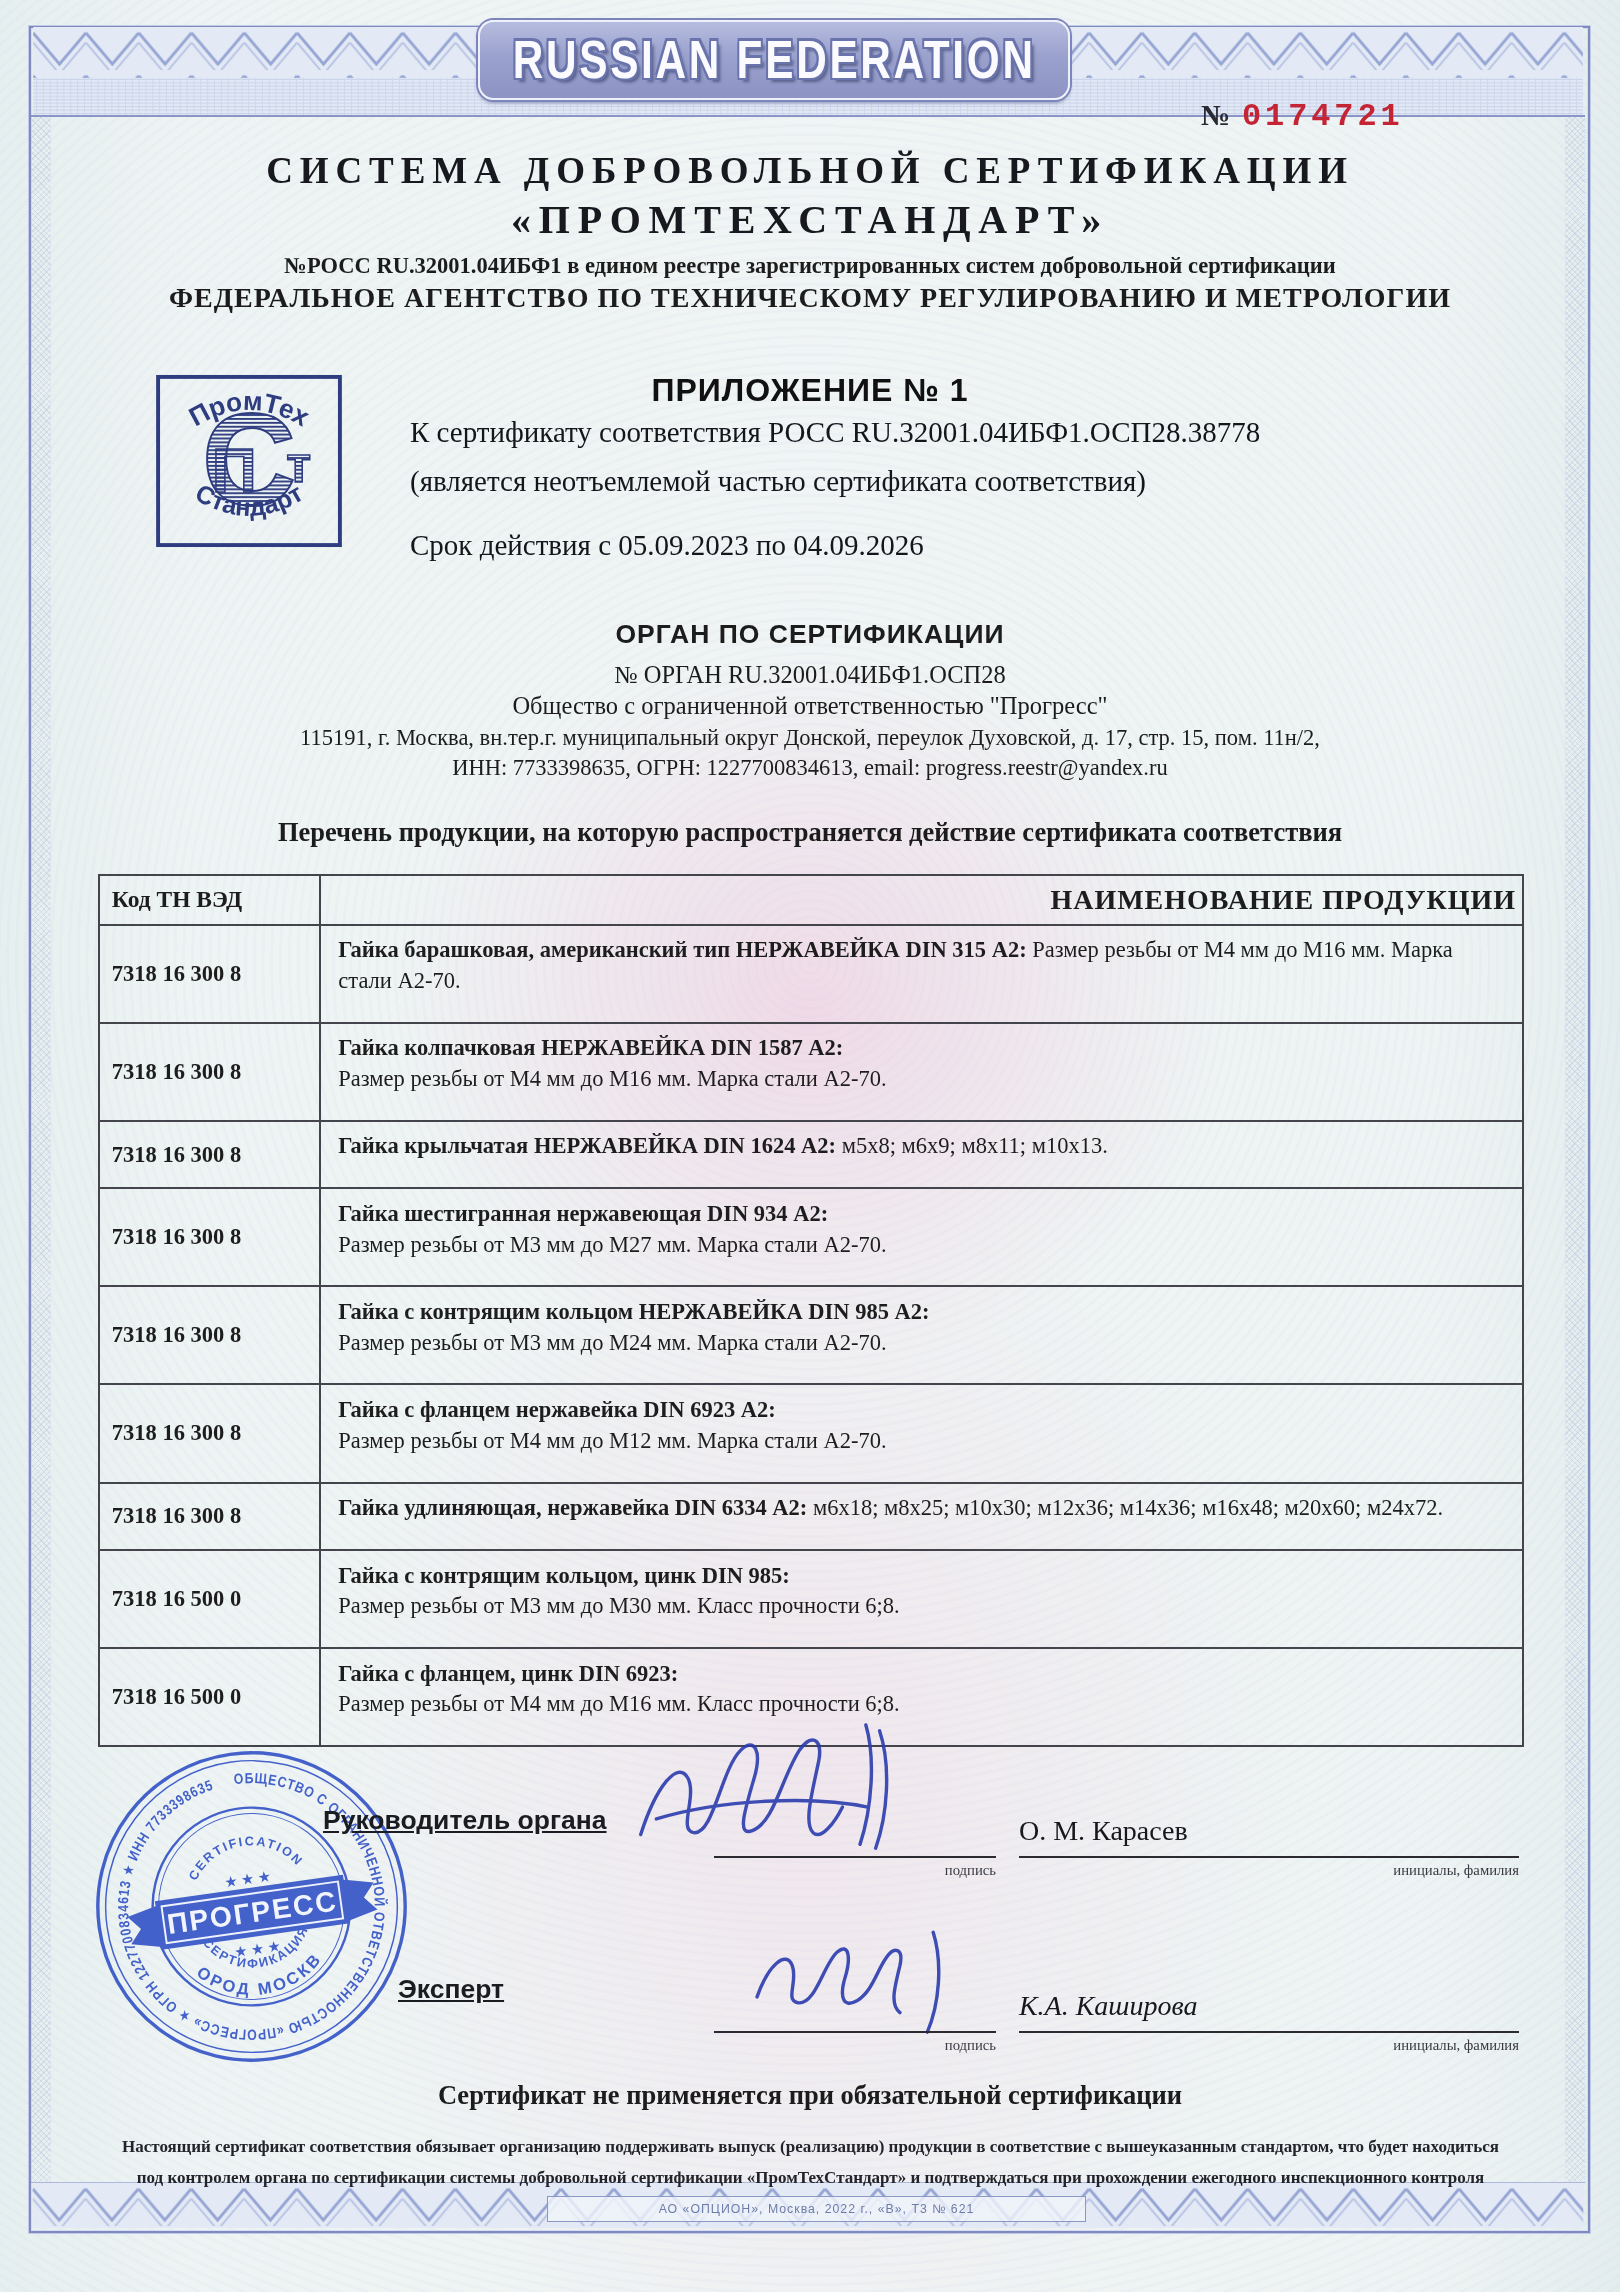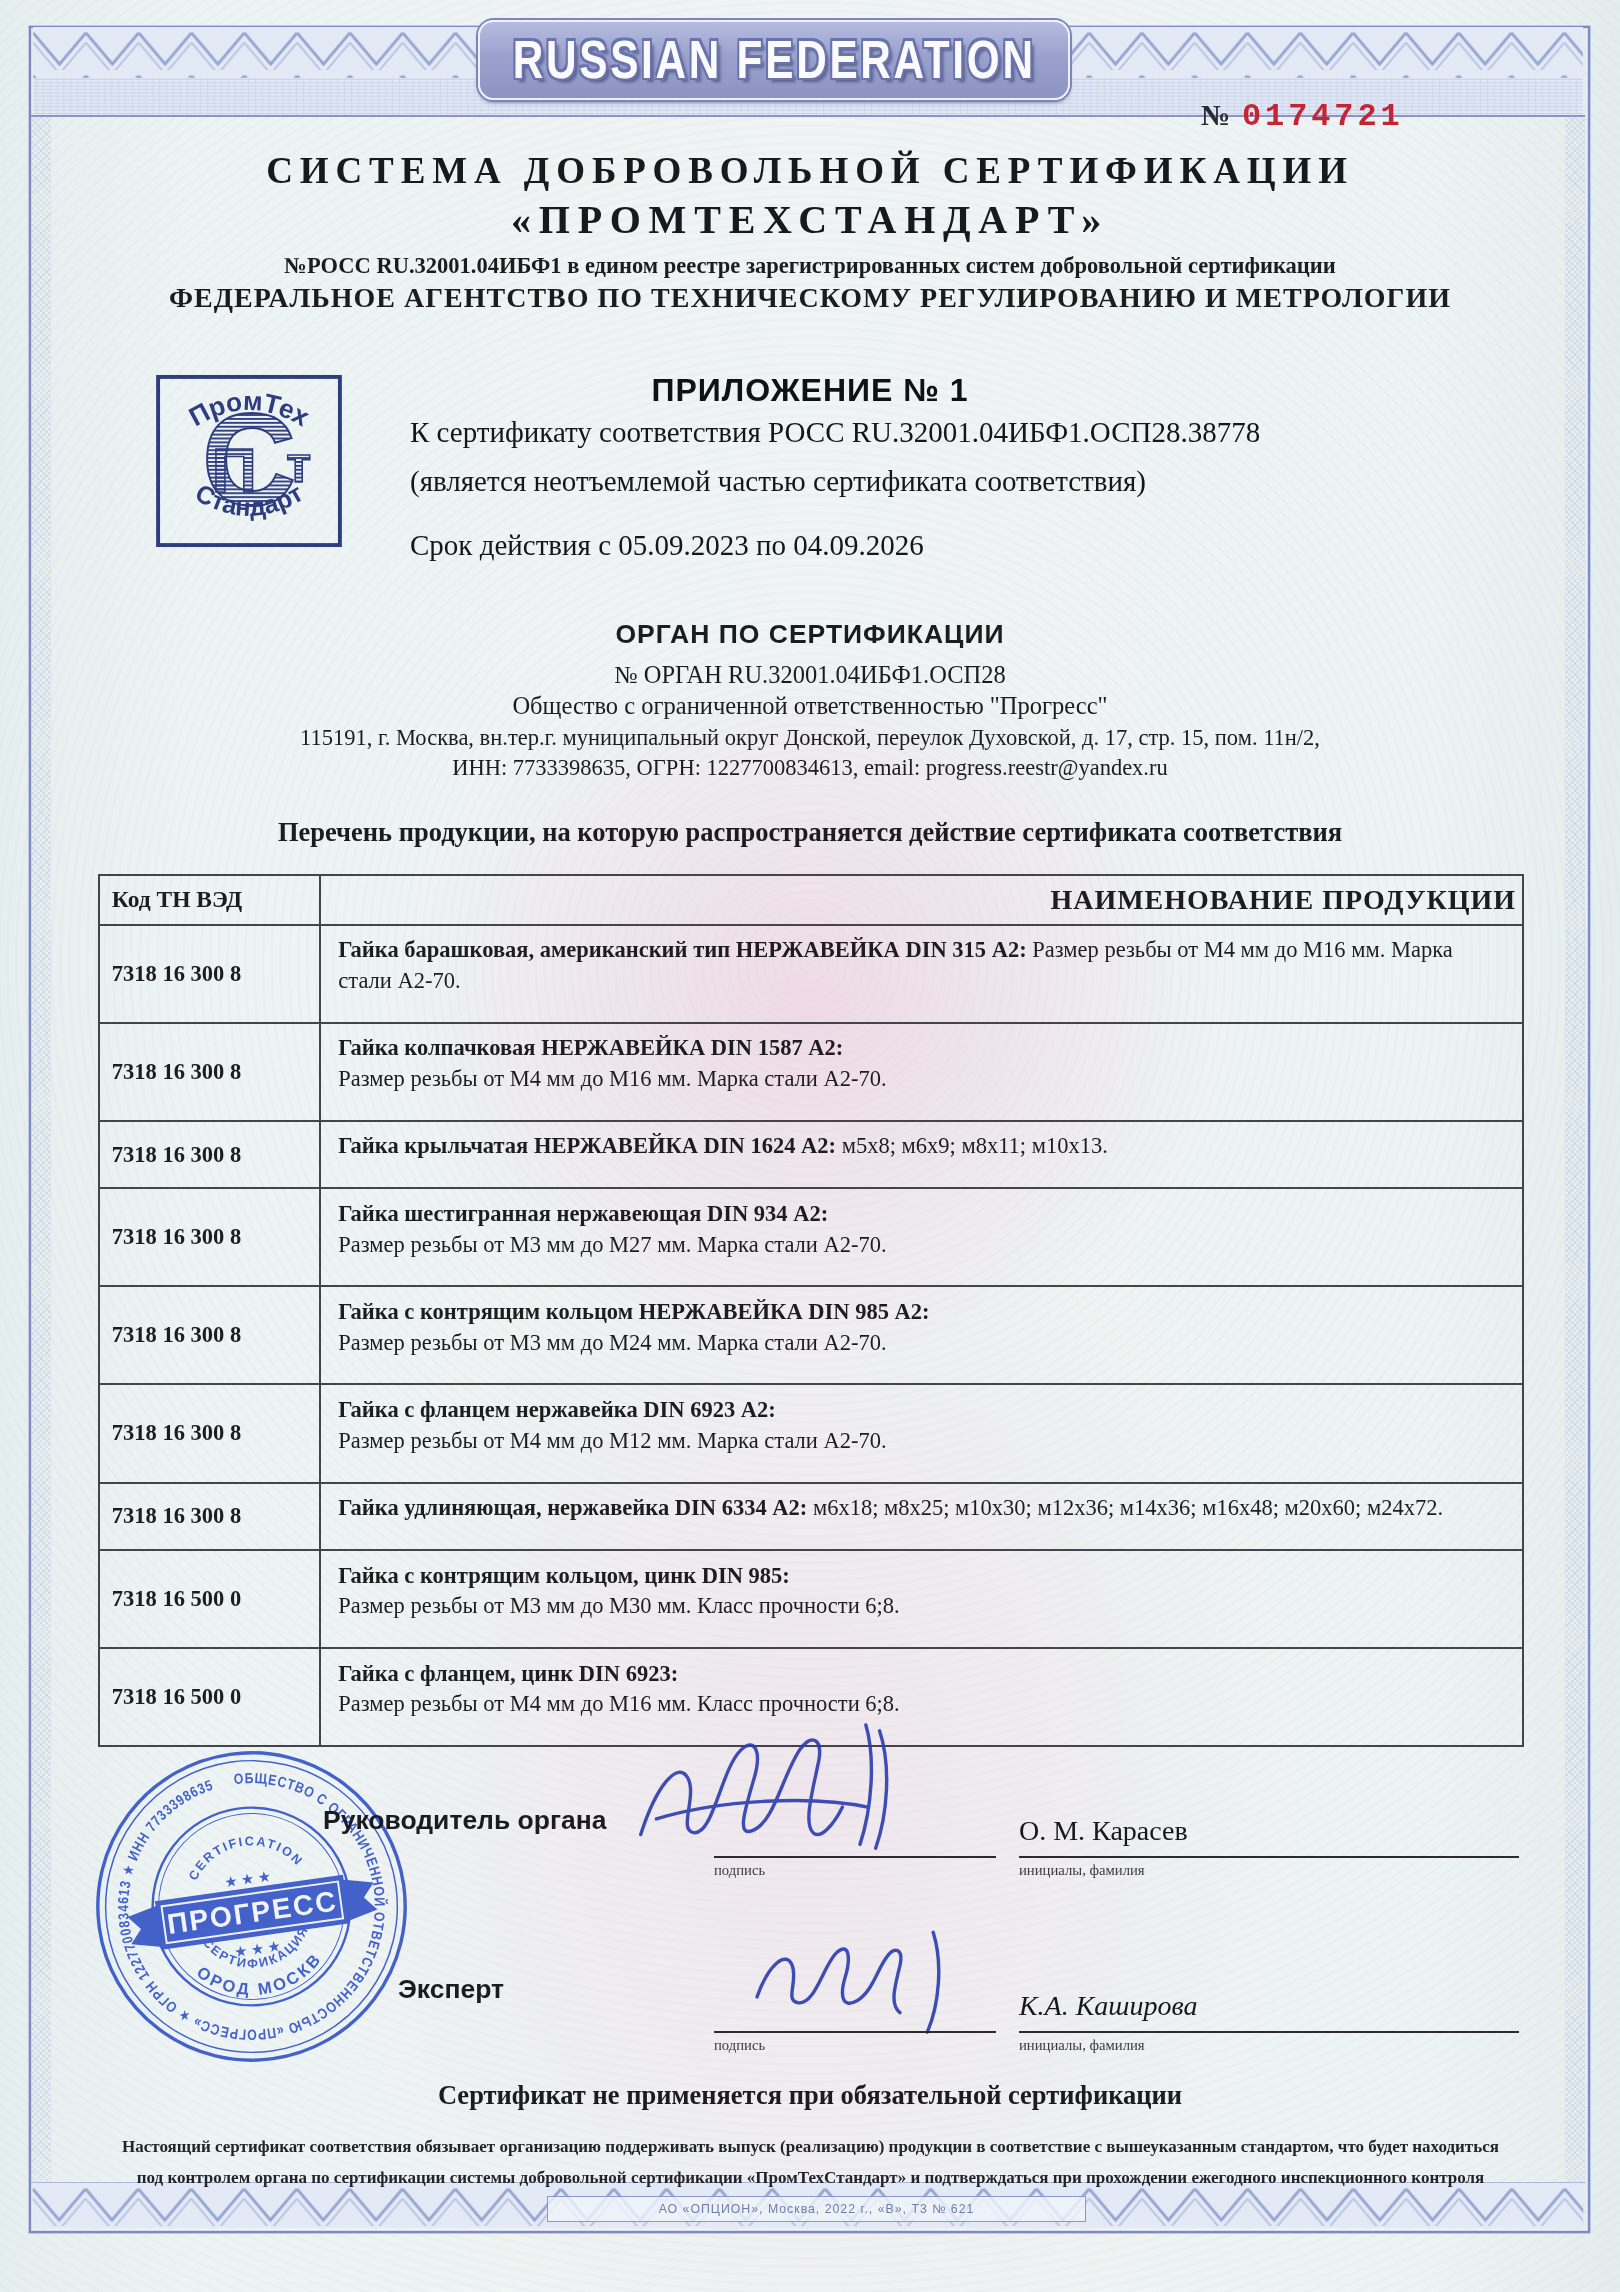--- a/index.html
+++ b/index.html
@@ -47,23 +47,23 @@
   .prod-head{top:817px;font-size:26.5px;font-weight:bold;}
   table.products{position:absolute;left:98px;top:874px;width:1426px;border-collapse:collapse;
     font-size:22.5px;color:#1d1d1d;}
   table.products td,table.products th{border:2px solid #44444c;}
   th.h-code{width:201px;text-align:left;padding:7.8px 5.9px 7.8px 11.8px;font-size:23.5px;}
   th.h-name{text-align:right;padding:7.8px 5.9px 7.8px 139px;font-size:28px;letter-spacing:1px;}
   td.c-code{vertical-align:middle;font-weight:bold;padding:5.9px 5.9px 5.9px 11.8px;white-space:nowrap;}
   td.c-name{padding:9.8px 69px 25.5px 17.6px;line-height:1.35;}
   td.c-name b{font-weight:bold;}
   td.c-name .desc.block{display:block;}
-  .sig-label{position:absolute;font-family:"Liberation Sans","DejaVu Sans",sans-serif;font-size:26.5px;font-weight:bold;color:#1b1b22;white-space:nowrap;}
+  .sig-label{position:absolute;font-family:"Liberation Sans","DejaVu Sans",sans-serif;font-size:26.5px;font-weight:bold;color:#1b1b22;white-space:nowrap;text-decoration:underline;}
   .sig-line{position:absolute;height:2px;background:#2a2a30;}
-  .sig-sub{position:absolute;text-align:left;font-size:14.7px;color:#3a3a42;}
+  .sig-sub{position:absolute;text-align:right;font-size:14.7px;color:#3a3a42;}
   .sig-name{position:absolute;text-align:left;font-size:28px;color:#17171e;white-space:nowrap;}
   .sig-svg{position:absolute;}
   .stamp{position:absolute;left:90px;top:1745px;transform:rotate(-8deg);opacity:.88;}
   .note{top:2080px;font-size:26.5px;font-weight:bold;}
   .fine{position:absolute;left:59px;width:1503px;text-align:center;font-size:17px;font-weight:bold;color:#23232b;white-space:nowrap;}
   .fine1{top:2137px;} .fine2{top:2168px;}
   .print-box{position:absolute;left:547px;top:2196px;width:537px;height:23.5px;border:1px solid #8b97c4;
     background:rgba(240,244,250,.8);display:flex;align-items:center;justify-content:center;
     font-family:"Liberation Sans","DejaVu Sans",sans-serif;font-size:12.3px;color:#6d7ca8;letter-spacing:1px;}
 </style>

